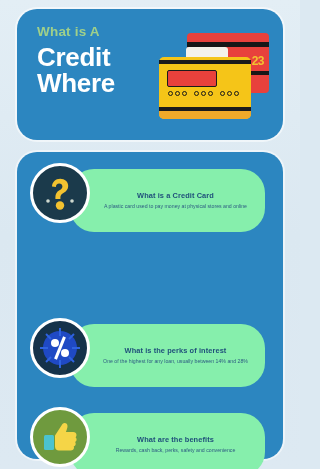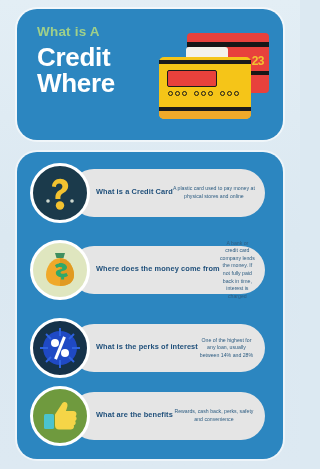--- a/index.html
+++ b/index.html
@@ -186,31 +186,32 @@
 
   .row {
     position: absolute;
     left: 0;
     width: 266px;
     height: 62px;
   }
   .row-1 { top: 11px; }
   .row-2 { top: 88px; }
   .row-3 { top: 166px; }
-  .row-4 { top: 234px; }
+  .row-4 { top: 255px; }
 
   .pill {
     position: absolute;
     left: 53px;
     top: 6px;
     width: 195px;
-    height: 48px;
-    background: #e5e5e5;
+    height: 63px;
+    background: #86efac;
     border-radius: 24px;
     display: flex;
+    flex-direction: column;
     align-items: center;
     justify-content: center;
     padding: 0 10px 0 26px;
     box-sizing: border-box;
   }
   .pill-title {
     font-size: 7.4px;
     font-weight: bold;
     color: #1f4f7a;
     text-align: center;
@@ -303,34 +304,20 @@
       <div class="icon-circle ic-q">
         <svg class="icon-svg" width="34" height="38" viewBox="0 0 34 38">
           <path d="M9 12.5c0-4.4 3.5-7.8 8.2-7.8 4.6 0 8 3 8 7.2 0 3.3-1.8 5.2-4.8 7.1-2.3 1.5-3 2.6-3 4.6v1.3h-5v-1.8c0-3.2 1.2-5 4-6.8 2.2-1.5 3-2.3 3-3.9 0-1.6-1.3-2.8-3.2-2.8-2 0-3.3 1.3-3.3 3.3z" fill="#f2c230"></path>
           <circle cx="17" cy="31.5" r="4.2" fill="#f2c230"></circle>
           <circle cx="5" cy="27" r="1.8" fill="#cfd9cf"></circle>
           <circle cx="29" cy="27" r="1.8" fill="#cfd9cf"></circle>
         </svg>
       </div>
     </div>
 
-    <div class="row row-2">
-      <div class="pill">
-        <div class="pill-title">Where does the money come from</div>
-        <div class="pill-desc">A bank or credit card company lends the money. If not fully paid back in time, interest is charged</div>
-      </div>
-      <div class="icon-circle ic-bag">
-        <svg class="icon-svg" width="38" height="40" viewBox="0 0 38 40">
-          <path d="M14 3h10l-1.5 5h-7z" fill="#3f8f5f"></path>
-          <path d="M19 8c8 0 14 8.5 14 17 0 7-5.5 11-14 11S5 32 5 25C5 16.5 11 8 19 8z" fill="#f0a92a"></path>
-          <path d="M19 8c8 0 14 8.5 14 17 0 7-5.5 11-14 11z" fill="#e09a22"></path>
-          <path d="M19 13c4 0 7 2 7 4.5 0 1.6-1.3 2.6-3.5 3.2-2 .5-3 .9-3 1.8 0 .8.9 1.3 2.3 1.3 1.5 0 2.6-.4 3.6-1l1.6 3c-1.1.8-2.4 1.3-3.9 1.5v2.2h-3v-2.2c-3.3-.4-5.3-2-5.3-4.2 0-1.8 1.4-2.9 3.9-3.5 1.8-.5 2.6-.8 2.6-1.6 0-.7-.8-1.1-2-1.1-1.4 0-2.7.5-3.7 1.2l-1.7-2.9c1.2-.9 2.6-1.4 4.2-1.6V13z" fill="#2fa86a"></path>
-        </svg>
-      </div>
-    </div>
 
     <div class="row row-3">
       <div class="pill">
         <div class="pill-title">What is the perks of interest</div>
         <div class="pill-desc">One of the highest for any loan, usually between 14% and 28%</div>
       </div>
       <div class="icon-circle ic-pct">
         <svg class="icon-svg" width="44" height="44" viewBox="0 0 44 44">
           <g fill="#1f49c4">
             <circle cx="22" cy="22" r="17"></circle>

